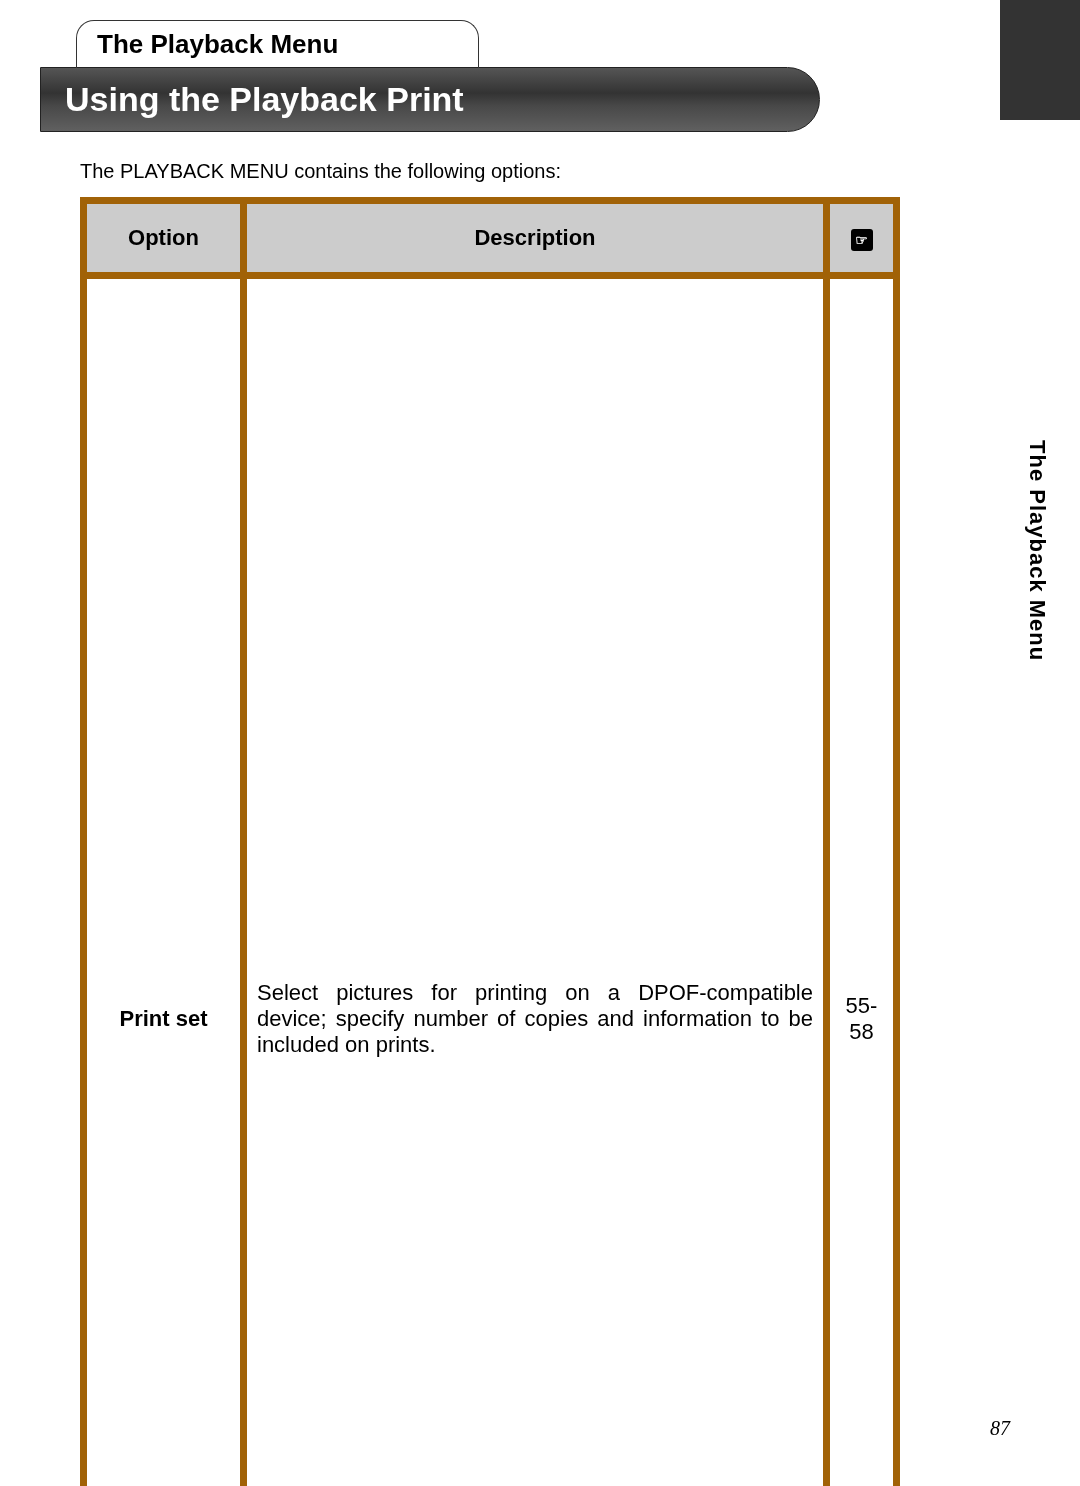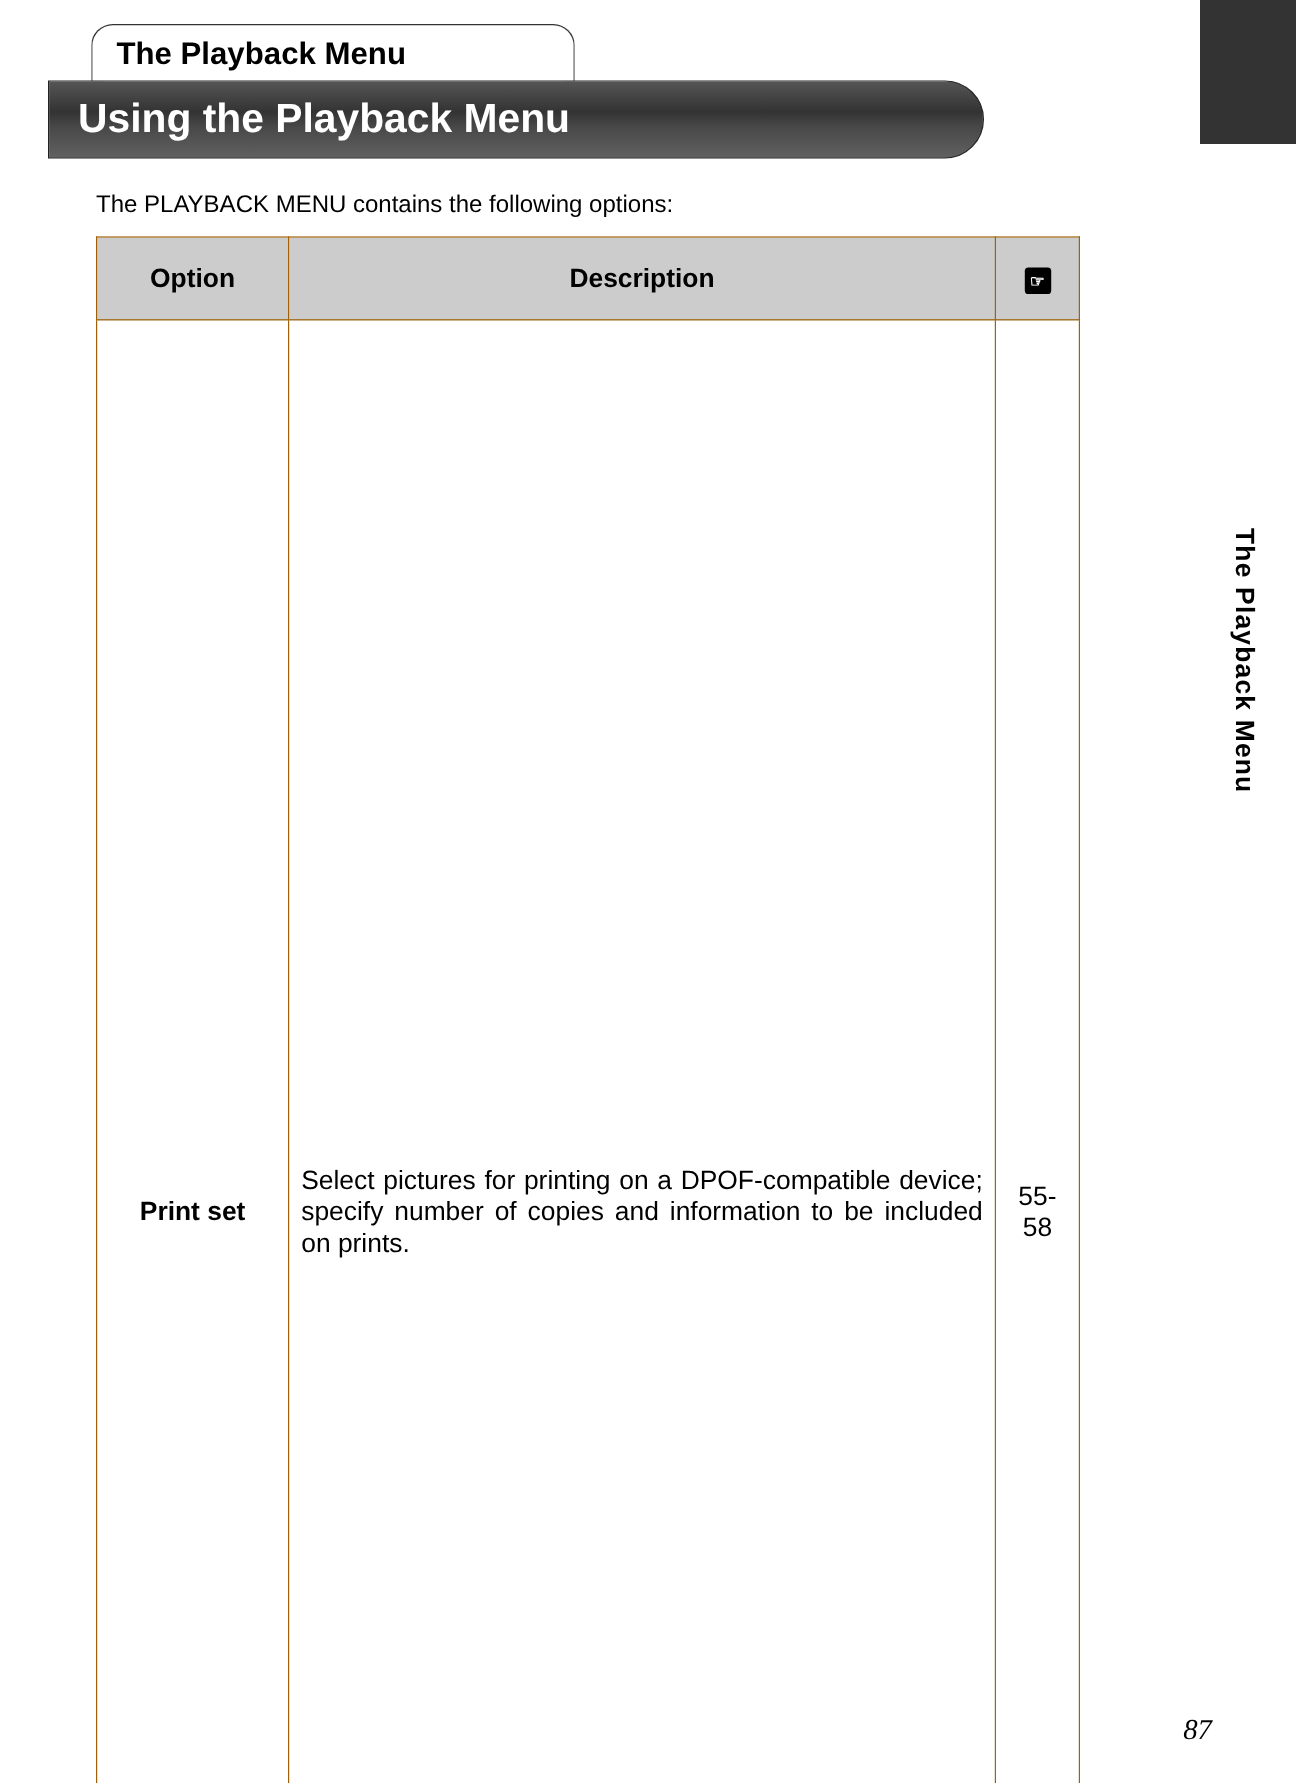--- a/index.html
+++ b/index.html
@@ -4,40 +4,40 @@
 <style>
   * { box-sizing: border-box; margin: 0; padding: 0; }
   html, body { width: 1080px; height: 1486px; background: #fff; font-family: Arial, Helvetica, sans-serif; color: #000; }
   .page { position: relative; width: 1080px; height: 1486px; padding: 20px 60px 40px 80px; }
   .thumb-tab { position: absolute; top: 0; right: 0; width: 80px; height: 120px; background: #333; }
   .side-label { position: absolute; top: 440px; right: 30px; writing-mode: vertical-rl; font-weight: bold; font-size: 22px; letter-spacing: 1px; }
   .section-tab { display: inline-block; border: 1px solid #333; border-bottom: none; border-radius: 18px 18px 0 0; padding: 8px 140px 8px 20px; font-weight: bold; font-size: 26px; margin-left: -4px; }
   .title-bar { background: linear-gradient(#555, #333 40%, #484848 60%, #606060); color: #fff; border-radius: 0 70px 70px 0; padding: 12px 24px; margin-left: -40px; margin-right: 200px; margin-top: -1px; font-size: 34px; font-weight: bold; border: 1px solid #222; }
   .intro { margin: 28px 0 14px 0; font-size: 20px; }
   table.options { border-collapse: collapse; width: 820px; }
-  table.options th, table.options td { border: 1px solid #a16207; padding: 21px 10px; font-size: 22px; vertical-align: middle; }
+  table.options th, table.options td { border: 7px solid #a16207; padding: 21px 10px; font-size: 22px; vertical-align: middle; }
   table.options th { background: #ccc; font-weight: bold; }
   table.options th.icon-col { width: 70px; }
   table.options td.opt { font-weight: bold; text-align: center; width: 160px; }
   table.options td.page { text-align: center; width: 70px; }
   td.desc { text-align: justify; }
-  .page-num { position: absolute; bottom: 30px; right: 70px; font-style: italic; font-size: 24px; font-family: Georgia, serif; }
+  .page-num { position: absolute; bottom: 46px; right: 70px; font-style: italic; font-size: 20px; font-family: Georgia, serif; }
   .th-icon { display: inline-block; background: #000; color: #fff; width: 22px; height: 22px; font-size: 14px; text-align: center; line-height: 22px; border-radius: 3px; }
 </style>
 </head>
 <body>
 <div class="page">
 
 
 
 <div class="thumb-tab"></div>
 <div class="side-label">The Playback Menu</div>
 
 <div class="section-tab">The Playback Menu</div>
-<div class="title-bar">Using the Playback Menu</div>
+<div class="title-bar">Using the Playback Print</div>
 
 <p class="intro">The PLAYBACK MENU contains the following options:</p>
 
 <table class="options">
   <thead>
     <tr>
       <th>Option</th>
       <th>Description</th>
       <th class="icon-col"><span class="th-icon">☞</span></th>
     </tr>

